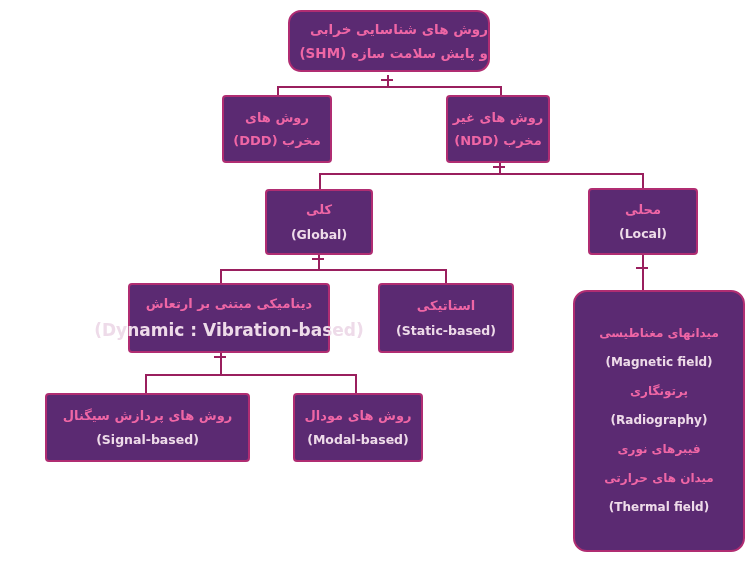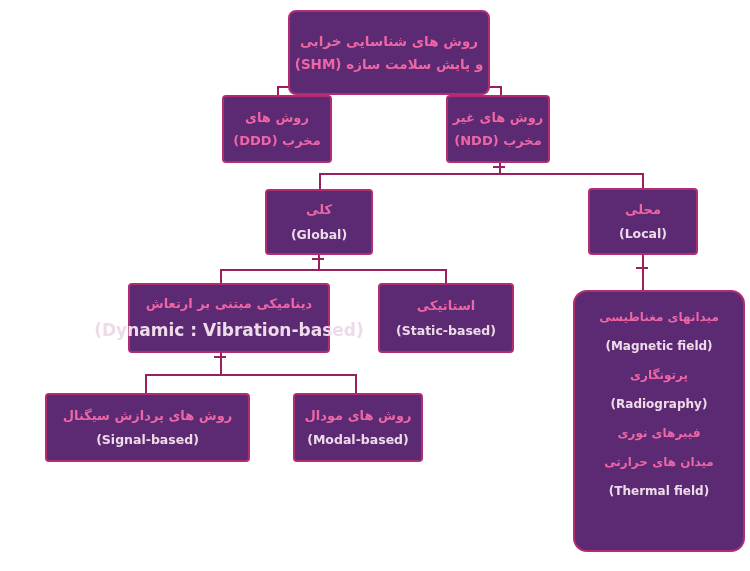--- a/index.html
+++ b/index.html
@@ -17,33 +17,33 @@
     display:flex;flex-direction:column;align-items:center;justify-content:center;
     text-align:center;gap:9px;
   }
   .fa{color:var(--persian-text,#ef66a5);font-size:13px;direction:rtl;white-space:nowrap;line-height:1.2;}
   .en{color:var(--english-text,#eedbe9);font-size:12.5px;direction:ltr;white-space:nowrap;line-height:1.2;}
   .en-small{font-size:17px;}
   .vline{position:absolute;width:2px;background:var(--connector,#9a1f5e);}
   .hline{position:absolute;height:2px;background:var(--connector,#9a1f5e);}
   .tick{position:absolute;width:12px;height:2px;background:var(--connector,#9a1f5e);}
 
-  #node-root{left:288px;top:10px;width:202px;height:85px;gap:7px;border-radius:8px;}
+  #node-root{left:288px;top:10px;width:202px;height:62px;gap:7px;border-radius:13px;align-items:flex-end;}
   #node-root .fa{font-size:13.5px;}
   #node-ddd{left:222px;top:95px;width:110px;height:68px;gap:7px;}
   #node-ndd{left:446px;top:95px;width:104px;height:68px;gap:7px;}
   #node-global{left:265px;top:189px;width:108px;height:66px;}
   #node-local{left:588px;top:188px;width:110px;height:67px;}
   #node-dynamic{left:128px;top:283px;width:202px;height:70px;}
   #node-static{left:378px;top:283px;width:136px;height:70px;}
   #node-signal{left:45px;top:393px;width:205px;height:69px;text-align:right;}
   #node-modal{left:293px;top:393px;width:130px;height:69px;}
   #node-list{
     left:573px;top:290px;width:172px;height:262px;
-    border-radius:14px;justify-content:flex-start;gap:0;padding-top:11px;
+    border-radius:14px;justify-content:flex-start;gap:0;padding-top:27px;
   }
   #node-list .fa,#node-list .en{font-size:12px;line-height:29px;}
 </style>
 </head>
 <body>
 
 <div class="canvas">
 
   <div class="vline" style="left:387px;top:75px;height:12px;"></div>
   <div class="tick" style="left:381px;top:79px;"></div>

